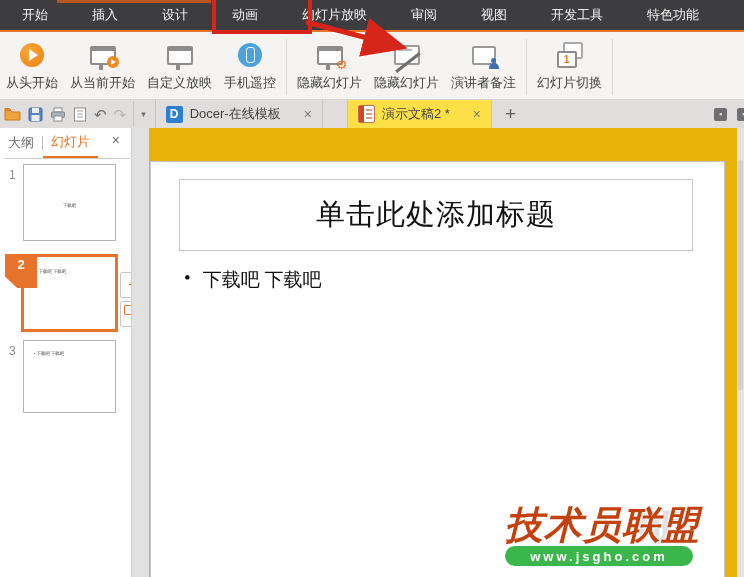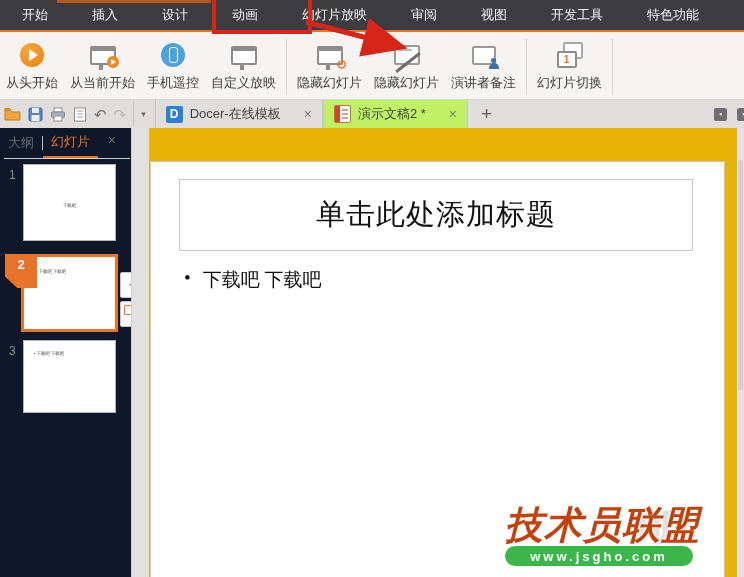--- a/index.html
+++ b/index.html
@@ -53,31 +53,31 @@
   #ann-arrow{left:0;top:0;width:744px;height:120px;z-index:45;pointer-events:none;}
 
   
   #tabbar{left:0;top:100px;width:744px;height:28px;background:#dfdedd;border-bottom:1px solid #c2c1c0;display:flex;align-items:stretch;}
   #qat{display:flex;align-items:center;padding:0 4px;gap:7px;}
   #qat svg{display:block;}
   .qat-glyph{font-size:15px;color:#6d6d6d;line-height:1;}
   .qat-glyph.dis{color:#b8b8b8;}
   .qat-drop{font-size:9px;color:#6d6d6d;border-left:1px solid #c6c5c4;padding:0 5px 0 7px;line-height:26px;}
   .dtab{display:flex;align-items:center;gap:7px;padding:0 10px;border-left:1px solid #c8c7c6;border-right:1px solid #c8c7c6;font-size:13px;color:#3f3f3f;}
-  .dtab.active{background:#bef264;}
+  .dtab.active{background:#fde047;margin-left:24px;}
   .dtab .x{color:#7b7b7b;font-size:14px;margin-left:16px;}
   .docer-ic{width:17px;height:17px;background:#2d7fd0;border-radius:2px;color:#fff;font-weight:bold;font-size:12px;text-align:center;line-height:17px;}
   .ppt-ic{width:15px;height:16px;background:#fff;border:1px solid #c96a4f;border-radius:2px;position:relative;}
   .ppt-ic:before{content:"";position:absolute;left:0;top:0;width:5px;height:100%;background:#d24726;}
   .ppt-ic:after{content:"";position:absolute;left:7px;top:3px;width:6px;height:2px;background:#d9a08c;box-shadow:0 4px 0 #d9a08c,0 8px 0 #d9a08c;}
   .newtab{font-size:19px;color:#5f5f5f;padding:0 13px;line-height:27px;}
   .bar-ic{width:13px;height:13px;background:#6f6f73;border-radius:2px;color:#dedede;font-size:9px;line-height:13px;text-align:center;}
 
   
-  #leftpanel{left:0;top:128px;width:148px;height:449px;background:#0f172a;border-right:6px solid #15803d;box-sizing:border-box;padding-left:12px;}
+  #leftpanel{left:0;top:128px;width:148px;height:449px;background:#ffffff;border-right:2px solid #15803d;box-sizing:border-box;padding-left:12px;}
   #lp-head{position:absolute;left:0;top:0;width:100%;height:30px;display:flex;align-items:center;font-size:13px;}
   #lp-head .lptab{padding:0 8px;line-height:28px;color:#6a6a6a;}
   #lp-head .lptab.on{color:#e8731f;border-bottom:2px solid #e8731f;}
   #lp-head .lpsep{width:1px;height:14px;background:#bdbdbd;}
   #lp-close{position:absolute;right:26px;top:4px;color:#6a6a6a;font-size:14px;}
   #lp-rule{position:absolute;left:4px;top:30px;width:126px;height:1px;background:#cfcecd;}
   .thumb-num{position:absolute;font-size:12px;color:#8a8a8a;}
   .thumb{position:absolute;background:#fff;border:1px solid #b3b3b3;}
   .thumb.sel{border:3px solid #e8732a;}
   .tinytext{font-size:8px;color:#333;transform:scale(.55);transform-origin:left top;white-space:nowrap;font-family:"Liberation Serif",serif;}
@@ -138,31 +138,31 @@
     <span class="ric">
         <span class="monitor">
           <span class="mtop"></span>
           <span class="badge-play"></span>
         </span>
       </span>
     <span class="rlb">从当前开始</span>
   </div>
   <div class="rbtn">
     <span class="ric">
-        <span class="icn-phone"></span>
-      </span>
-    <span class="rlb">手机遥控</span>
-  </div>
-  <div class="rbtn">
-    <span class="ric">
         <span class="monitor">
           <span class="mtop"></span>
         </span>
       </span>
     <span class="rlb">自定义放映</span>
+  </div>
+  <div class="rbtn">
+    <span class="ric">
+        <span class="icn-phone"></span>
+      </span>
+    <span class="rlb">手机遥控</span>
   </div>
   <div class="rsep"></div>
   <div class="rbtn">
     <span class="ric">
         <span class="monitor">
           <span class="mtop"></span>
           <span class="badge-gear">⚙</span>
         </span>
       </span>
     <span class="rlb">隐藏幻灯片</span>

